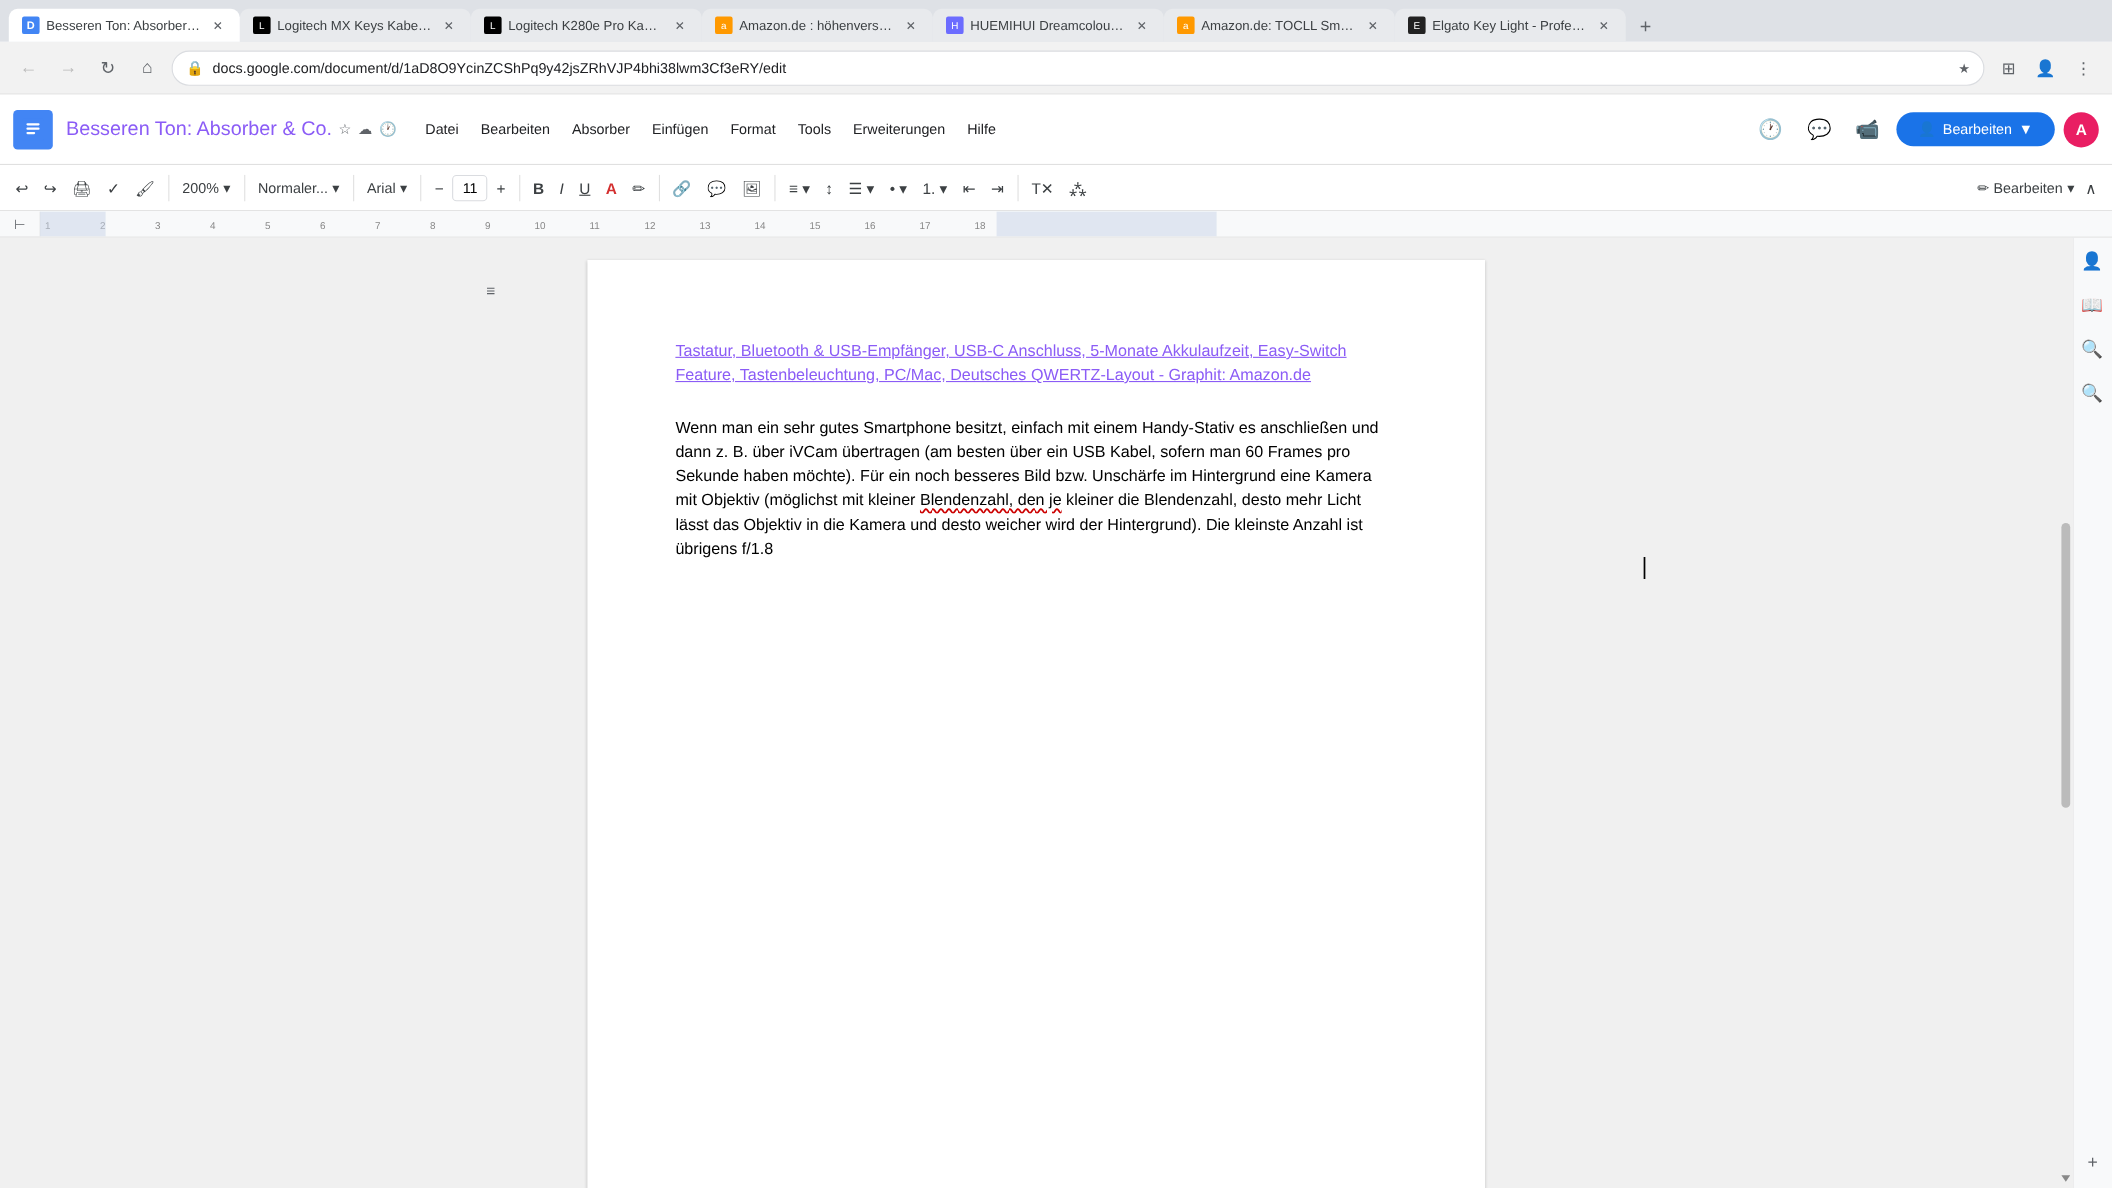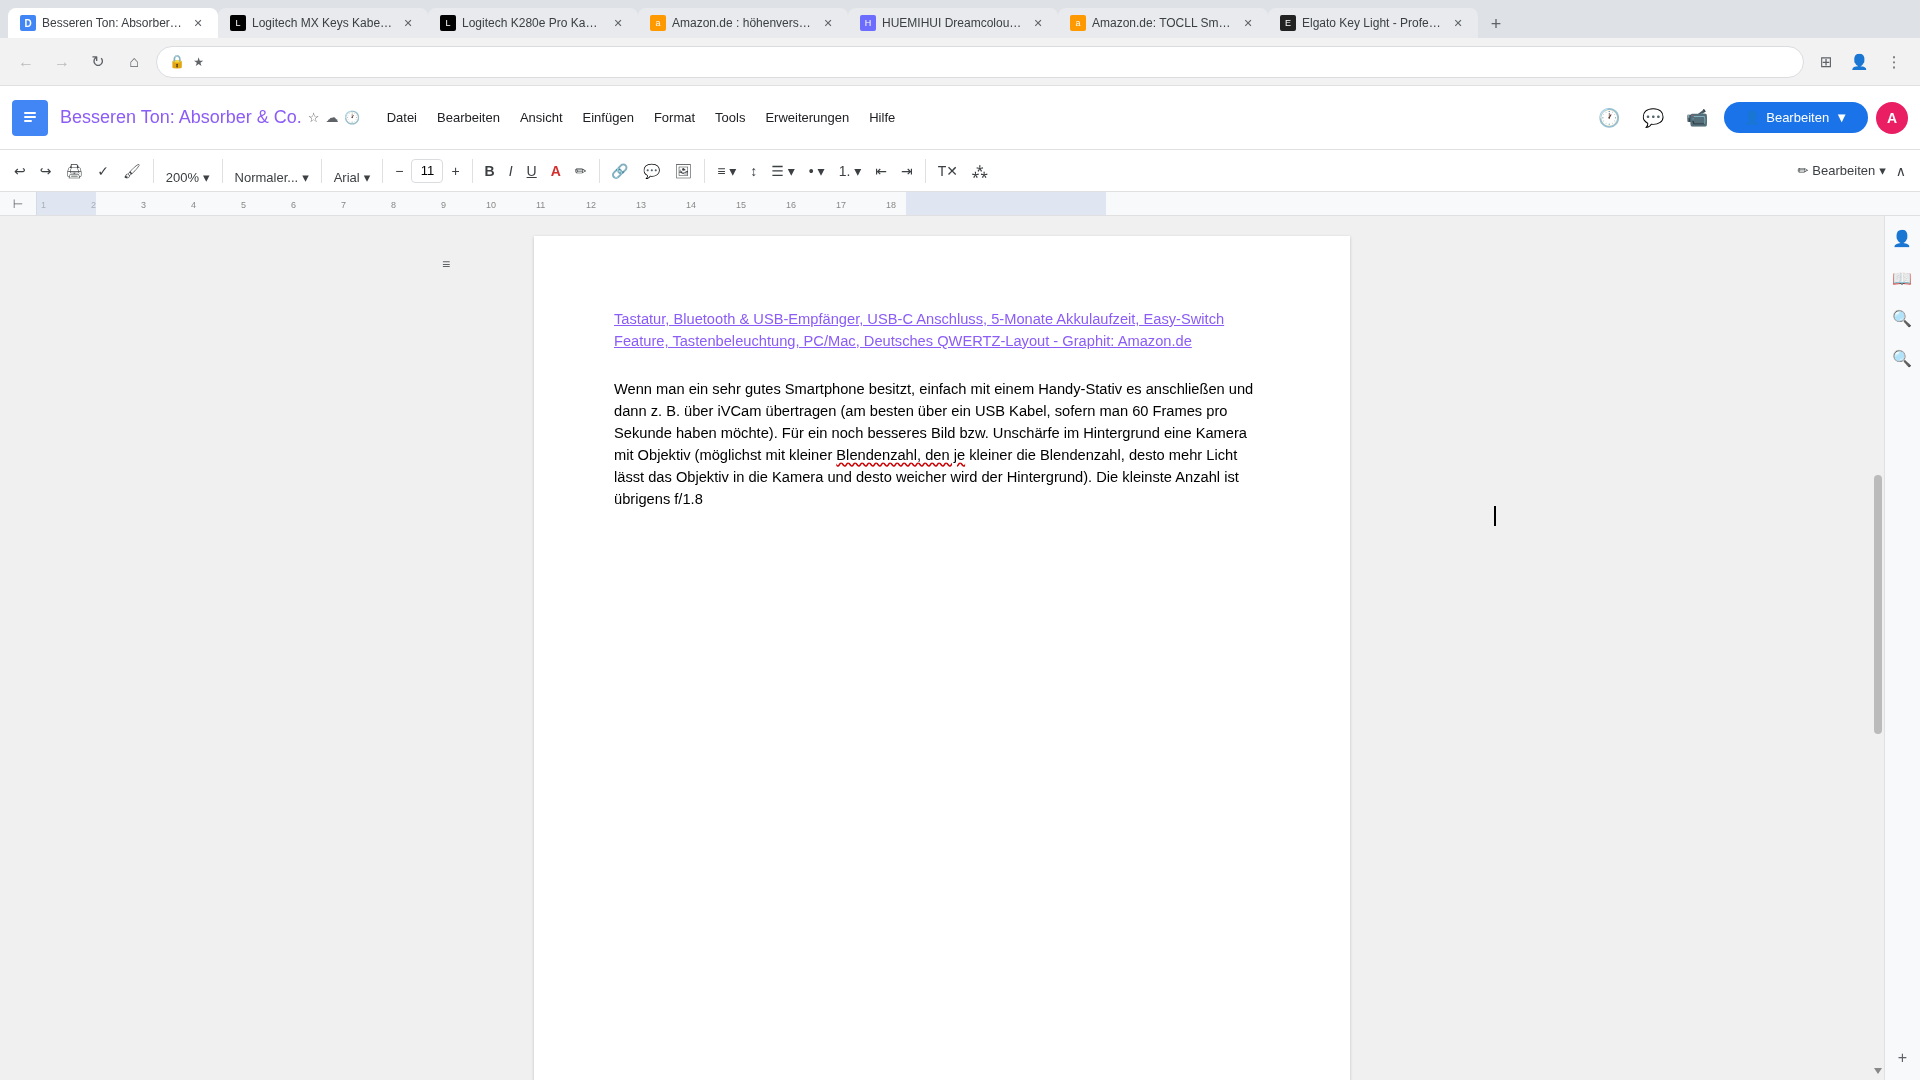--- a/index.html
+++ b/index.html
@@ -162,21 +162,21 @@
       border-radius: 4px;
       display: flex; align-items: center; justify-content: center;
       font-size: 14px;
       color: #3c4043;
       cursor: pointer;
       padding: 0 6px;
       white-space: nowrap;
     }
     .toolbar-divider { width: 1px; height: 24px; background: #e0e0e0; margin: 0 4px; }
     .toolbar-dropdown {
-      display: flex; align-items: flex-end; gap: 4px;
+      display: flex; align-items: center; gap: 4px;
       height: 28px; padding: 0 6px;
       border-radius: 4px;
       cursor: pointer;
       font-size: 13px;
       color: #3c4043;
     }
 
     
     .ruler-area {
       height: 24px;
@@ -308,20 +308,21 @@
     <div class="tab-new">+</div>
   </div>
 
   <div class="nav-bar">
     <div class="nav-btn disabled">←</div>
     <div class="nav-btn disabled">→</div>
     <div class="nav-btn">↻</div>
     <div class="nav-btn">⌂</div>
     <div class="address-bar">
       <span style="font-size:13px; color:#5f6368;">🔒</span>
+      <span class="address-text">docs.google.com/document/d/1aD8O9YcinZCShPq9y42jsZRhVJP4bhi38lwm3Cf3eRY/edit</span>
       <span style="font-size:12px; color:#5f6368; cursor:pointer;">★</span>
     </div>
     <div class="nav-icons">
       <div class="nav-icon-btn">⊞</div>
       <div class="nav-icon-btn">👤</div>
       <div class="nav-icon-btn">⋮</div>
     </div>
   </div>
 
   <div class="docs-appbar">
@@ -337,21 +338,21 @@
       <div style="display:flex; align-items:center; gap:6px;">
         <span class="docs-title">Besseren Ton: Absorber &amp; Co.</span>
         <span class="docs-title-icon">☆</span>
         <span class="docs-title-icon">☁</span>
         <span class="docs-title-icon">🕐</span>
       </div>
     </div>
     <div class="docs-menu">
       <div class="docs-menu-item">Datei</div>
       <div class="docs-menu-item">Bearbeiten</div>
-      <div class="docs-menu-item">Ansicht</div>
+      <div class="docs-menu-item">Absorber</div>
       <div class="docs-menu-item">Einfügen</div>
       <div class="docs-menu-item">Format</div>
       <div class="docs-menu-item">Tools</div>
       <div class="docs-menu-item">Erweiterungen</div>
       <div class="docs-menu-item">Hilfe</div>
     </div>
     <div class="docs-right">
       <div class="docs-right-icon">🕐</div>
       <div class="docs-right-icon">💬</div>
       <div class="docs-right-icon">📹</div>

